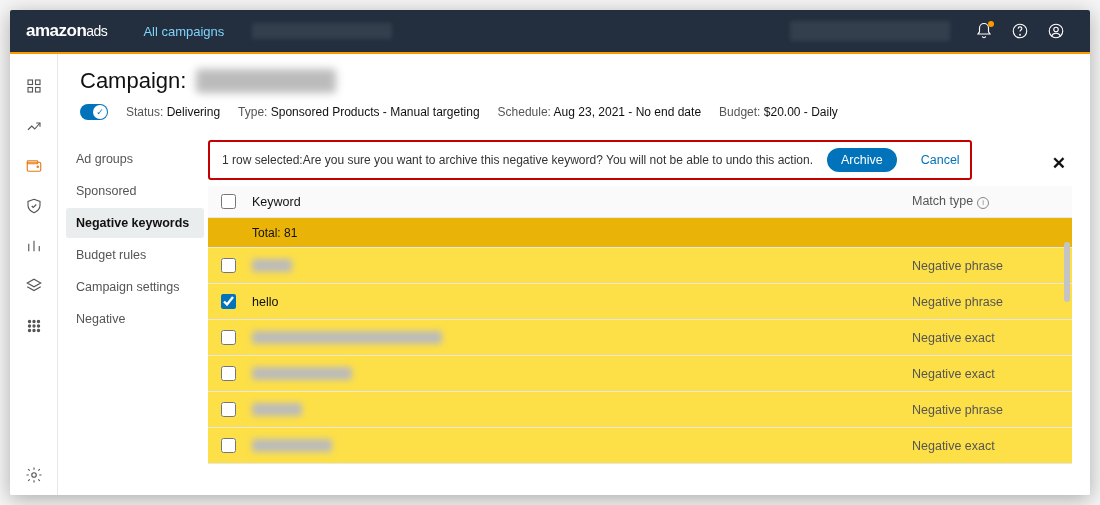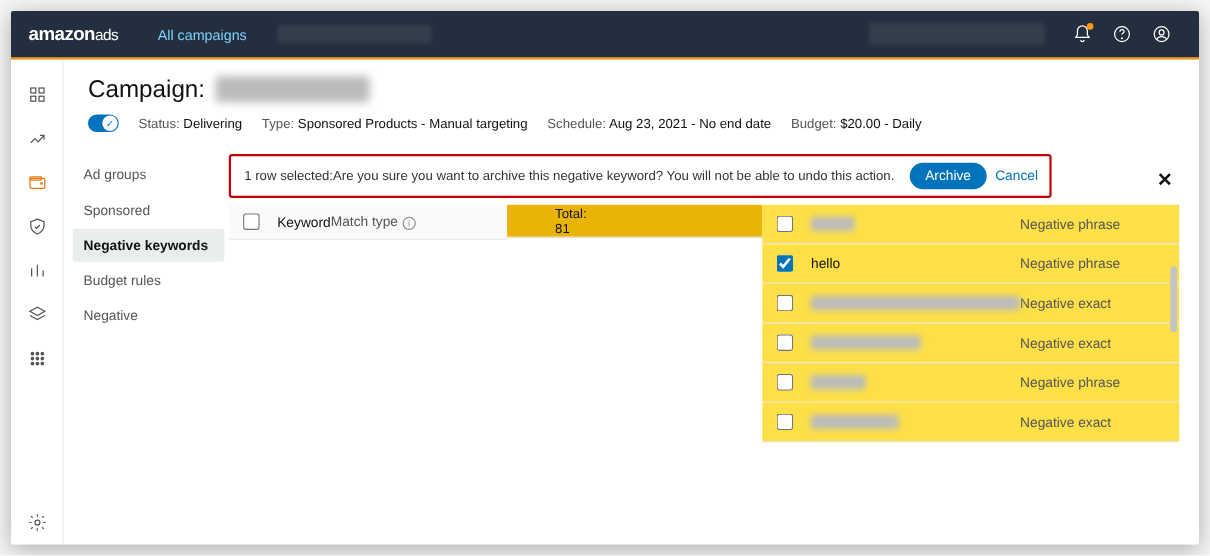--- a/index.html
+++ b/index.html
@@ -49,26 +49,26 @@
     .tab-item { padding: 8px 10px; font-size: 12.5px; color: #555; cursor: pointer; border-radius: 3px; margin-bottom: 2px; }
     .tab-item.active { background: #eaeded; color: #111; font-weight: 700; }
     
     .table-area { flex: 1; padding: 12px 18px 0 4px; overflow: hidden; display: flex; flex-direction: column; }
     
     
     .confirm-bar { border: 2px solid #c40000; border-radius: 3px; padding: 6px 10px 6px 4px; display: flex; align-items: center; font-size: 12px; margin-bottom: 6px; position: relative; }
     .rows-selected { color: #333; margin-left: 8px; white-space: nowrap; }
     .confirm-msg { color: #333; flex: 0 1 auto; }
     .btn-archive { background: #0073bb; color: #fff; border: none; border-radius: 14px; padding: 5px 14px; font-size: 12.5px; margin-left: 14px; cursor: pointer; }
-    .btn-cancel { color: #0073bb; background: none; border: none; font-size: 12.5px; margin-left: 8px; cursor: pointer; }
+    .btn-cancel { color: #0073bb; background: none; border: none; font-size: 12.5px; margin-left: 24px; cursor: pointer; }
     .bar-wrapper { position: relative; display: flex; align-items: center; }
     .close-outer { margin-left: auto; margin-right: 6px; font-size: 17px; font-weight: 700; cursor: pointer; color: #111; }
     
     
-    .tbl { flex: 1; overflow: hidden; display: flex; position: relative; }
+    .tbl { flex: 1; overflow: hidden; display: flex; flex-direction: column; position: relative; }
     .thead, .trow { display: flex; align-items: center; border-bottom: 1px solid #e7e7e7; font-size: 12.5px; }
     .thead { background: #fafafa; color: #555; font-weight: 400; height: 32px; }
     .trow { height: 36px; background: #fde047; }
     .trow.total-row { background: #eab308; font-size: 12px; height: 30px; }
     .col-check { width: 40px; display: flex; justify-content: center; }
     .col-kw { flex: 1; padding-left: 4px; color: #111; }
     .col-match { width: 160px; color: #555; }
     input[type=checkbox] { width: 15px; height: 15px; cursor: pointer; }
     .chk-checked { accent-color: #0073bb; }
     .kw-blur { height: 13px; background: #bbb; border-radius: 2px; filter: blur(3px); }
@@ -200,20 +200,21 @@
           </span>
         </div>
       </div>
 
       <div class="lower">
         <div class="tab-list">
           <div class="tab-item">Ad groups</div>
           <div class="tab-item">Sponsored</div>
           <div class="tab-item active">Negative keywords</div>
           <div class="tab-item">Budget rules</div>
+          <div class="tab-item">Campaign settings</div>
           <div class="tab-item">Negative</div>
         </div>
 
         <div class="table-area">
           <div class="bar-wrapper">
             <div class="confirm-bar">
               <span class="rows-selected">1 row selected:</span>
               <span class="confirm-msg">Are you sure you want to archive this negative keyword? You will not be able to undo this action.</span>
               <button class="btn-archive">Archive</button>
               <button class="btn-cancel">Cancel</button>

